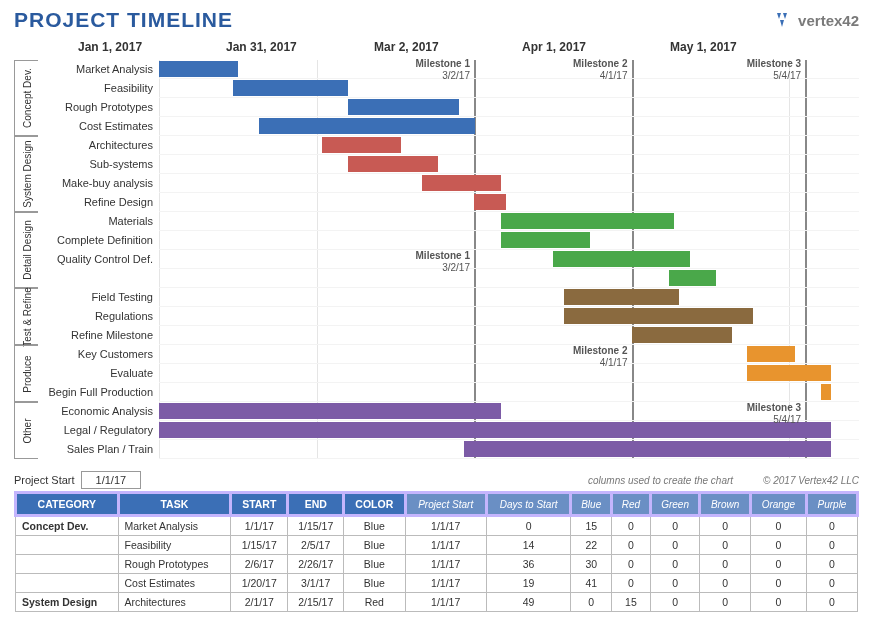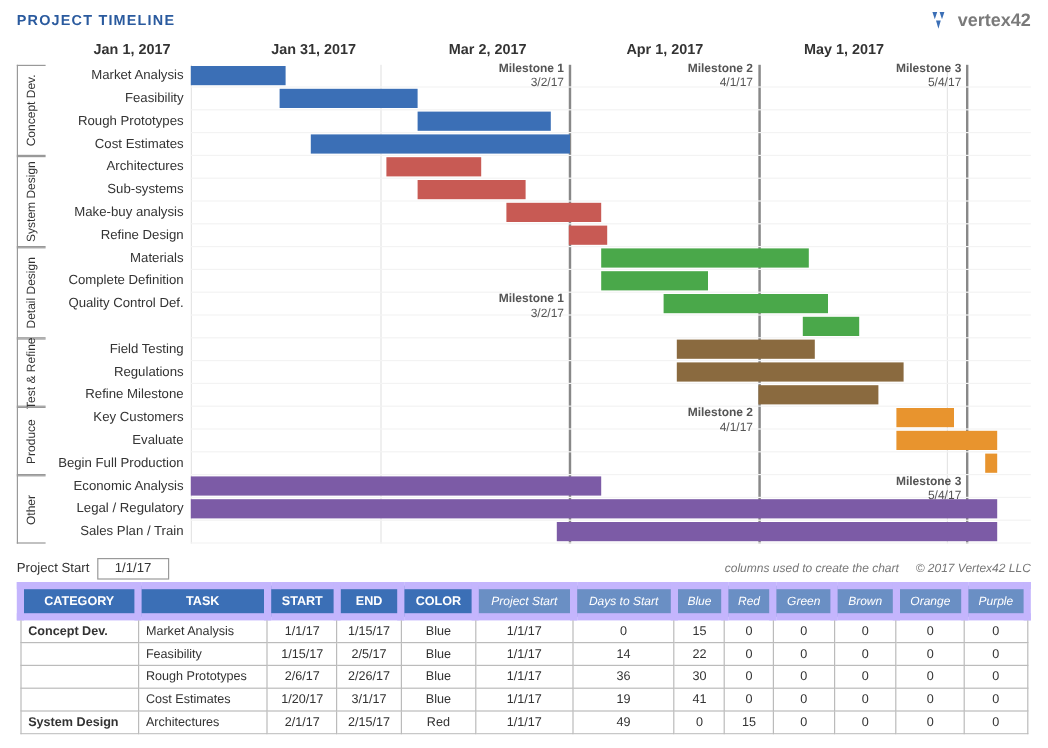--- a/index.html
+++ b/index.html
@@ -1,18 +1,18 @@
 <!DOCTYPE html>
 <html><head>
 <meta charset="utf-8">
 <style>
 *{box-sizing:border-box;margin:0;padding:0}
 body{font-family:Arial,Helvetica,sans-serif;font-size:11px;color:#333;background:#fff;width:873px}
 .header{display:flex;justify-content:space-between;align-items:center;padding:8px 14px 4px}
-.title{font-size:12px;font-weight:bold;color:#2a5a9e;letter-spacing:1px}
+.title{font-size:21px;font-weight:bold;color:#2a5a9e;letter-spacing:1px}
 .logo{display:flex;align-items:center;color:#7a7a7a;font-size:15px;font-weight:600}
 .logo svg{margin-right:4px}
 .chart{position:relative;margin:4px 14px 0 14px}
 .axis-row{display:flex;margin-left:64px}
 .axis-cell{flex:0 0 148px;font-weight:bold;font-size:12px;text-align:left;padding-bottom:6px;color:#333}
 .body-row{display:flex;align-items:stretch}
 .group-label{flex:0 0 24px;position:relative;border-top:1px solid #999;border-left:1px solid #999;border-bottom:1px solid #999;margin-right:4px}
 .group-label span{position:absolute;left:50%;top:50%;transform:translate(-50%,-50%) rotate(-90deg);white-space:nowrap;font-size:10px}
 .task-col{flex:0 0 117px}
 .task-label{height:19px;line-height:19px;text-align:right;padding-right:6px;font-size:11px;white-space:nowrap}
@@ -20,23 +20,23 @@
 .grid-v{position:absolute;top:0;bottom:0;width:1px;background:#e5e5e5}
 .ms-line{position:absolute;top:0;bottom:0;width:2px;background:#888}
 .ms-label{position:absolute;font-size:10px;text-align:right;color:#555;line-height:1.2}
 .bar-row{height:19px;position:relative;border-bottom:1px solid #f3f3f3}
 .bar{position:absolute;top:1px;height:16px}
 .c-blue{background:#3b6fb6}.c-red{background:#c85a54}.c-green{background:#4aa84a}.c-brown{background:#8a6a3f}.c-orange{background:#e8942e}.c-purple{background:#7c5ba6}
 .meta{display:flex;justify-content:space-between;align-items:center;margin:12px 14px 2px}
 .ps-wrap{display:flex;align-items:center}
 .ps-label{font-size:11px;margin-right:6px}
 .ps-box{border:1px solid #999;padding:2px 14px;font-size:11px}
-.meta-right{font-size:10px;font-style:italic;color:#777;display:flex;gap:14px}
+.meta-right{font-size:10px;font-style:italic;color:#777;display:flex;gap:30px}
 .tbl{width:calc(100% - 28px);margin:0 14px;border-collapse:collapse;font-size:10.5px}
-.tbl th{background:#3b6fb6;color:#fff;font-weight:bold;padding:4px 6px;border:6px solid #c4b5fd;font-style:normal}
+.tbl th{background:#3b6fb6;color:#fff;font-weight:bold;padding:4px 6px;border:3px solid #c4b5fd;font-style:normal}
 .tbl th.sub{background:#6a8fc4;font-style:italic;font-weight:normal;font-size:10px}
 .tbl td{border:1px solid #bbb;padding:3px 6px;text-align:center}
 .tbl td.cat{text-align:left;font-weight:bold}
 .tbl td.task{text-align:left}
 </style>
 </head>
 <body>
 
 <div class="header">
   <div class="title">PROJECT TIMELINE</div>

